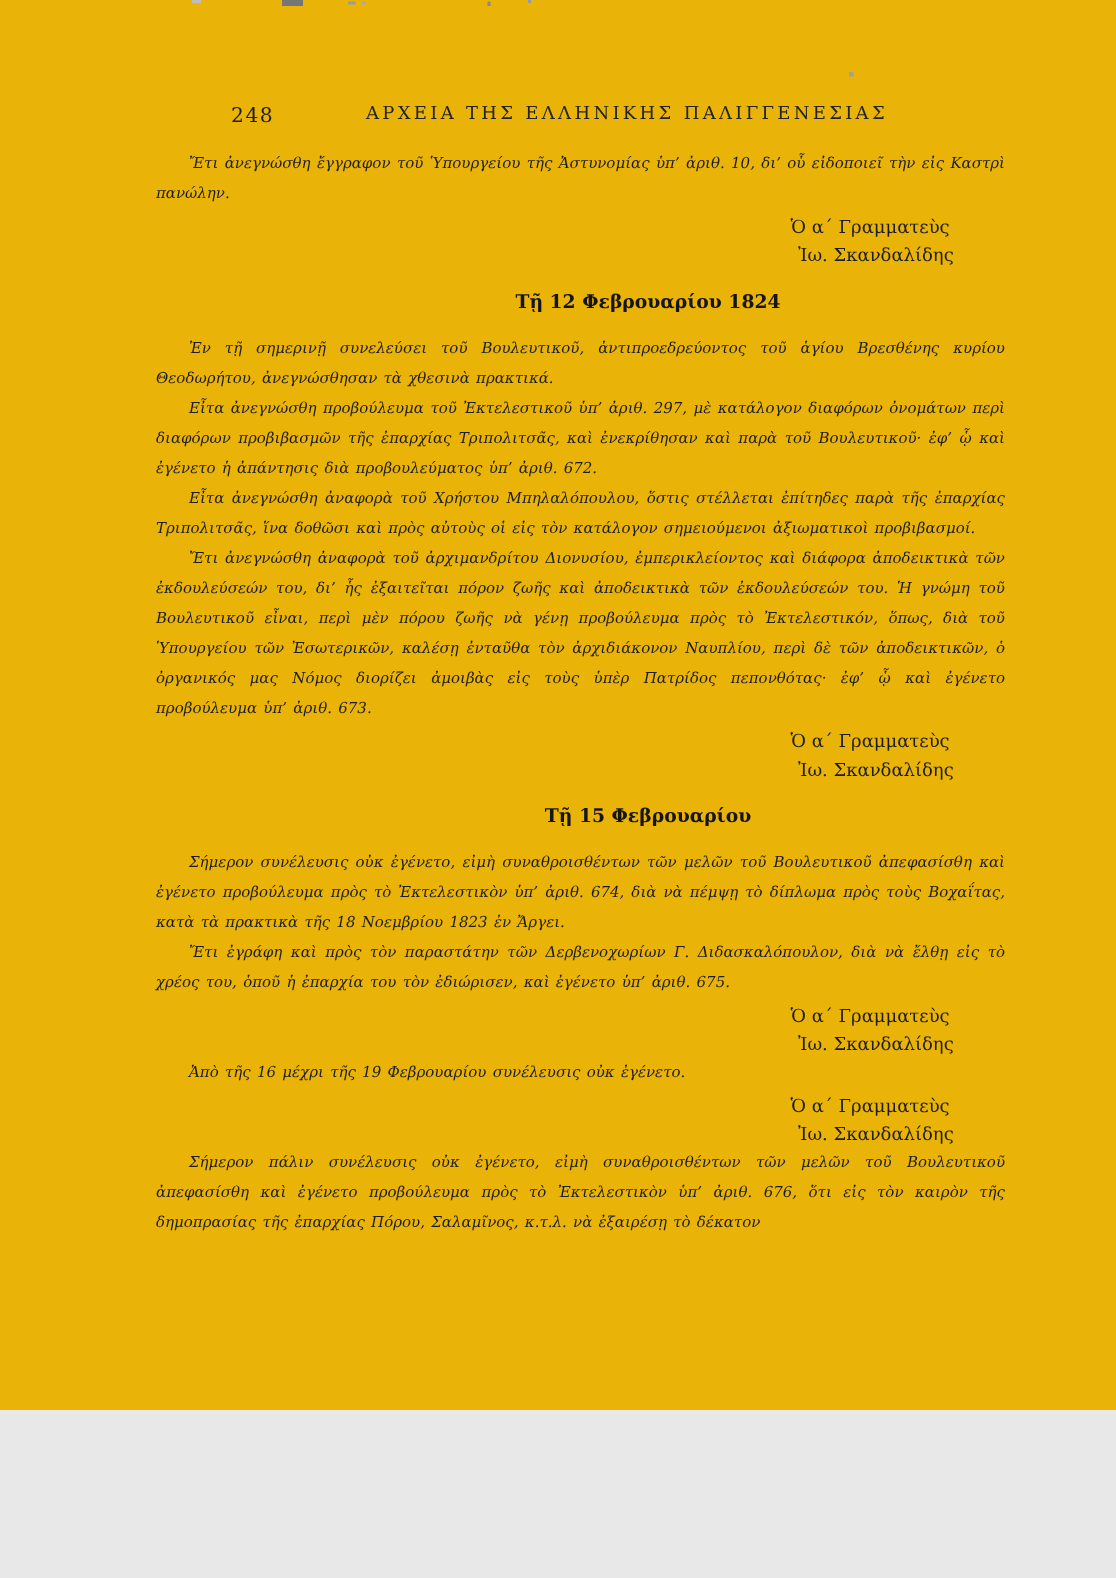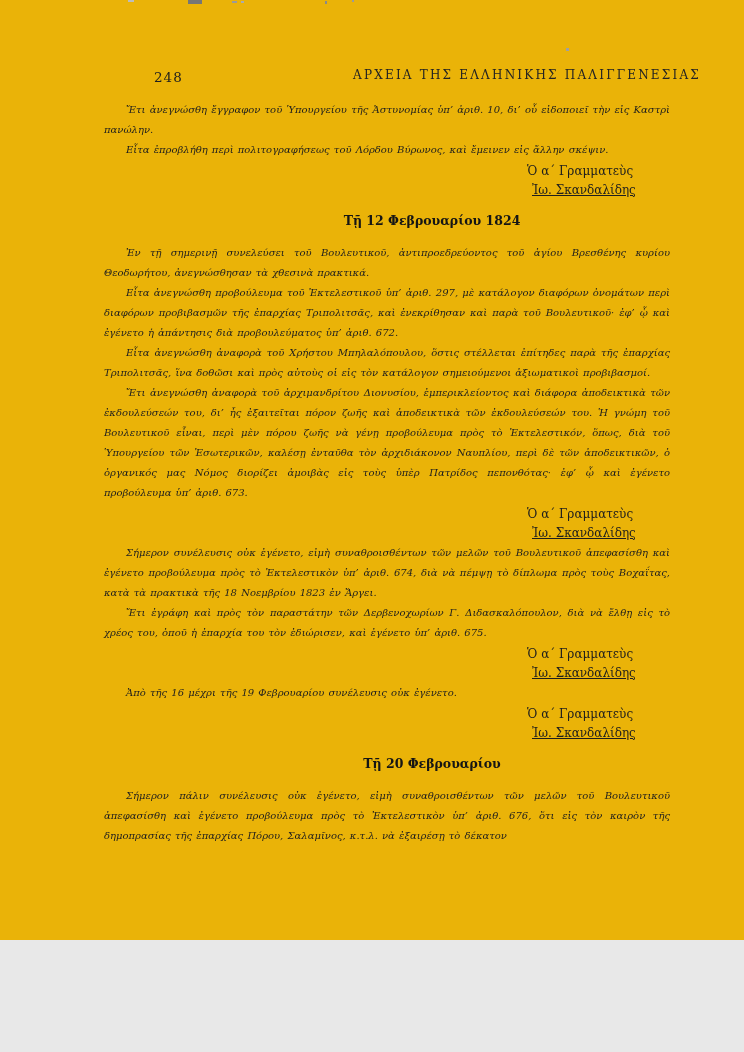--- a/index.html
+++ b/index.html
@@ -26,21 +26,21 @@
   }
   .page-number{
     position:absolute;
     left:50px;top:1px;
     font-size:13.5px;
     letter-spacing:1px;
   }
   .running-header{
     position:relative;
     left:31px;
-    text-align:right;
+    text-align:center;
     font-size:12px;
     letter-spacing:2.2px;
     white-space:nowrap;
     color:#232323;
   }
   .par{
     margin:0;
     font-size:10px;
     line-height:20px;
     text-align:justify;
@@ -60,21 +60,20 @@
     color:#151515;
   }
   .signature{
     margin:2px 0 0 423px;
     font-size:12px;
     line-height:19px;
     color:#1e1e1e;
   }
   .signature .sig-name{
     margin-left:5px;
-    text-decoration:underline;
   }
   .standalone{
   }
   section{margin:0;}
   .artifact{
     position:absolute;
     pointer-events:none;
   }
 </style>
 </head>
@@ -84,58 +83,57 @@
 
   <div class="column">
 
     <div class="page-header">
       <span class="page-number">248</span>
       <div class="running-header">ΑΡΧΕΙΑ ΤΗΣ ΕΛΛΗΝΙΚΗΣ ΠΑΛΙΓΓΕΝΕΣΙΑΣ</div>
     </div>
 
     <section>
       <p class="par">Ἔτι ἀνεγνώσθη ἔγγραφον τοῦ Ὑπουργείου τῆς Ἀστυνομίας ὑπ’ ἀριθ. 10, δι’ οὗ εἰδοποιεῖ τὴν εἰς Καστρὶ πανώλην.</p>
-      <p class="par">Εἶτα ἐπροβλήθη περὶ πολιτογραφήσεως τοῦ Λόρδου Βύρωνος, καὶ ἔμεινεν εἰς ἄλλην σκέψιν.</p>
       <div class="signature">
         <div class="sig-role">Ὁ α´ Γραμματεὺς</div>
         <div class="sig-name">Ἰω. Σκανδαλίδης</div>
       </div>
     </section>
 
     <section>
       <h2 class="section-heading">Τῇ 12 Φεβρουαρίου 1824</h2>
       <p class="par">Ἐν τῇ σημερινῇ συνελεύσει τοῦ Βουλευτικοῦ, ἀντιπροεδρεύοντος τοῦ ἁγίου Βρεσθένης κυρίου Θεοδωρήτου, ἀνεγνώσθησαν τὰ χθεσινὰ πρακτικά.</p>
       <p class="par">Εἶτα ἀνεγνώσθη προβούλευμα τοῦ Ἐκτελεστικοῦ ὑπ’ ἀριθ. 297, μὲ κατάλογον διαφόρων ὀνομάτων περὶ διαφόρων προβιβασμῶν τῆς ἐπαρχίας Τριπολιτσᾶς, καὶ ἐνεκρίθησαν καὶ παρὰ τοῦ Βουλευτικοῦ· ἐφ’ ᾧ καὶ ἐγένετο ἡ ἀπάντησις διὰ προβουλεύματος ὑπ’ ἀριθ. 672.</p>
       <p class="par">Εἶτα ἀνεγνώσθη ἀναφορὰ τοῦ Χρήστου Μπηλαλόπουλου, ὅστις στέλλεται ἐπίτηδες παρὰ τῆς ἐπαρχίας Τριπολιτσᾶς, ἵνα δοθῶσι καὶ πρὸς αὐτοὺς οἱ εἰς τὸν κατάλογον σημειούμενοι ἀξιωματικοὶ προβιβασμοί.</p>
       <p class="par">Ἔτι ἀνεγνώσθη ἀναφορὰ τοῦ ἀρχιμανδρίτου Διονυσίου, ἐμπερικλείοντος καὶ διάφορα ἀποδεικτικὰ τῶν ἐκδουλεύσεών του, δι’ ἧς ἐξαιτεῖται πόρον ζωῆς καὶ ἀποδεικτικὰ τῶν ἐκδουλεύσεών του. Ἡ γνώμη τοῦ Βουλευτικοῦ εἶναι, περὶ μὲν πόρου ζωῆς νὰ γένῃ προβούλευμα πρὸς τὸ Ἐκτελεστικόν, ὅπως, διὰ τοῦ Ὑπουργείου τῶν Ἐσωτερικῶν, καλέσῃ ἐνταῦθα τὸν ἀρχιδιάκονον Ναυπλίου, περὶ δὲ τῶν ἀποδεικτικῶν, ὁ ὀργανικός μας Νόμος διορίζει ἀμοιβὰς εἰς τοὺς ὑπὲρ Πατρίδος πεπονθότας· ἐφ’ ᾧ καὶ ἐγένετο προβούλευμα ὑπ’ ἀριθ. 673.</p>
       <div class="signature">
         <div class="sig-role">Ὁ α´ Γραμματεὺς</div>
         <div class="sig-name">Ἰω. Σκανδαλίδης</div>
       </div>
     </section>
 
     <section>
+      <h2 class="section-heading">Τῇ 15 Φεβρουαρίου</h2>
       <p class="par">Σήμερον συνέλευσις οὐκ ἐγένετο, εἰμὴ συναθροισθέντων τῶν μελῶν τοῦ Βουλευτικοῦ ἀπεφασίσθη καὶ ἐγένετο προβούλευμα πρὸς τὸ Ἐκτελεστικὸν ὑπ’ ἀριθ. 674, διὰ νὰ πέμψῃ τὸ δίπλωμα πρὸς τοὺς Βοχαΐτας, κατὰ τὰ πρακτικὰ τῆς 18 Νοεμβρίου 1823 ἐν Ἄργει.</p>
       <p class="par">Ἔτι ἐγράφη καὶ πρὸς τὸν παραστάτην τῶν Δερβενοχωρίων Γ. Διδασκαλόπουλον, διὰ νὰ ἔλθῃ εἰς τὸ χρέος του, ὁποῦ ἡ ἐπαρχία του τὸν ἐδιώρισεν, καὶ ἐγένετο ὑπ’ ἀριθ. 675.</p>
       <div class="signature">
         <div class="sig-role">Ὁ α´ Γραμματεὺς</div>
         <div class="sig-name">Ἰω. Σκανδαλίδης</div>
       </div>
     </section>
 
     <section>
       <p class="par standalone">Ἀπὸ τῆς 16 μέχρι τῆς 19 Φεβρουαρίου συνέλευσις οὐκ ἐγένετο.</p>
       <div class="signature">
         <div class="sig-role">Ὁ α´ Γραμματεὺς</div>
         <div class="sig-name">Ἰω. Σκανδαλίδης</div>
       </div>
     </section>
 
     <section>
-      <h2 class="section-heading">Τῇ 20 Φεβρουαρίου</h2>
       <p class="par">Σήμερον πάλιν συνέλευσις οὐκ ἐγένετο, εἰμὴ συναθροισθέντων τῶν μελῶν τοῦ Βουλευτικοῦ ἀπεφασίσθη καὶ ἐγένετο προβούλευμα πρὸς τὸ Ἐκτελεστικὸν ὑπ’ ἀριθ. 676, ὅτι εἰς τὸν καιρὸν τῆς δημοπρασίας τῆς ἐπαρχίας Πόρου, Σαλαμῖνος, κ.τ.λ. νὰ ἐξαιρέσῃ τὸ δέκατον</p>
     </section>
 
   </div>
 
   <div class="artifact" style="left:128px;top:0;width:6px;height:2px;background:#bdbdbd;"></div>
   <div class="artifact" style="left:188px;top:0;width:14px;height:4px;background:#767676;"></div>
   <div class="artifact" style="left:232px;top:1px;width:5px;height:2px;background:#9a9a9a;"></div>
   <div class="artifact" style="left:241px;top:1px;width:3px;height:2px;background:#ababab;"></div>
   <div class="artifact" style="left:325px;top:1px;width:2px;height:3px;background:#8a8a8a;"></div>

